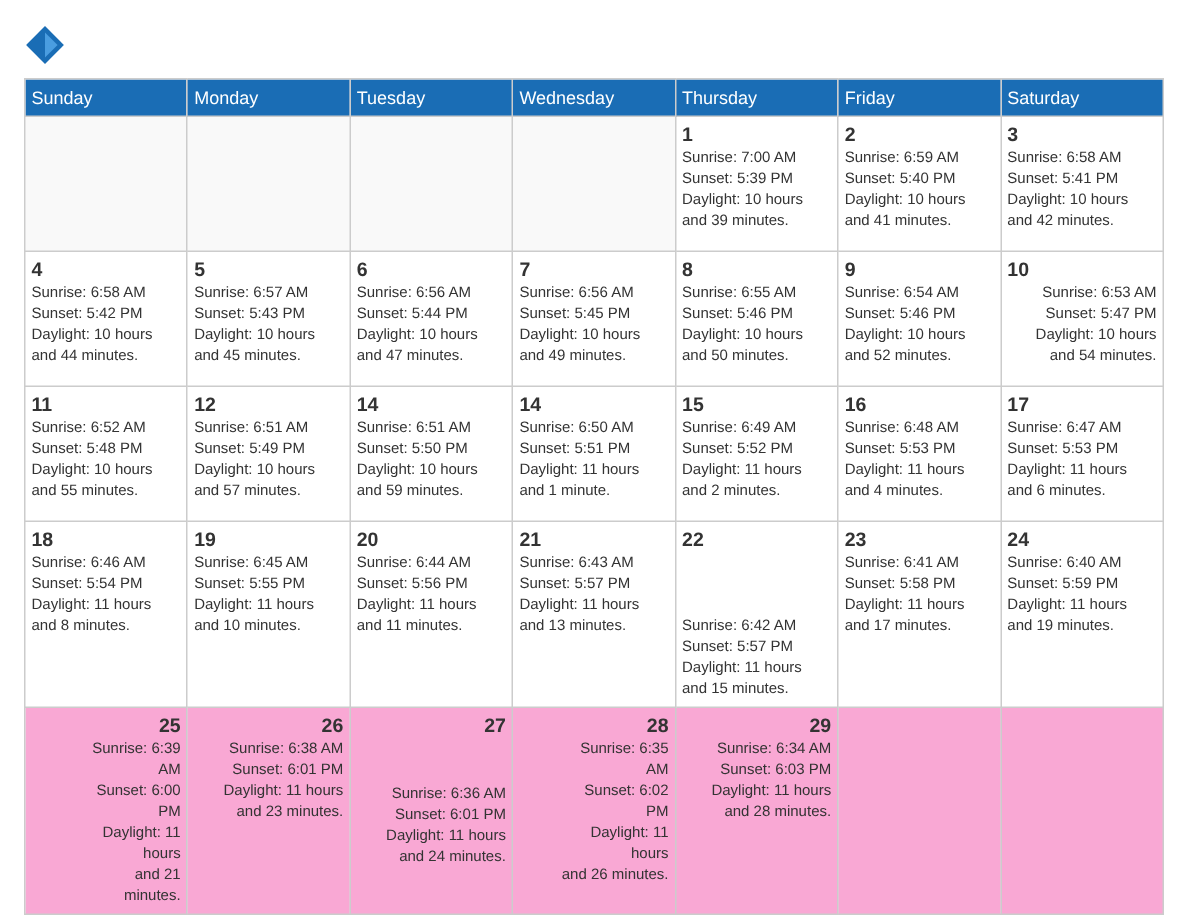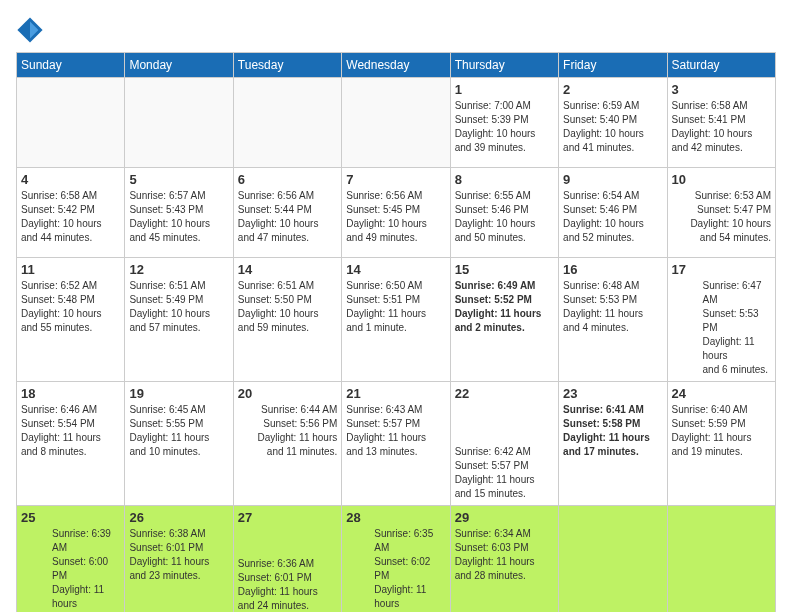--- a/index.html
+++ b/index.html
@@ -61,21 +61,22 @@
     tbody tr td {
       border: 1px solid #ccc;
       vertical-align: top;
       padding: 4px 4px;
       height: 90px;
       font-size: 10.5px;
       color: #333;
       background: #fff;
     }
     tbody tr:last-child td {
-      background: #bef264;
+      background: #f9a8d4;
+      text-align: right;
     }
     .day-num {
       font-size: 13px;
       font-weight: bold;
       display: block;
       margin-bottom: 2px;
     }
     .day-info {
       font-size: 10px;
       line-height: 1.4;
@@ -220,35 +221,35 @@
         </td>
         <td>
           <span class="day-num">14</span>
           <div class="day-info" style="white-space: pre-line;">Sunrise: 6:50 AM
 Sunset: 5:51 PM
 Daylight: 11 hours
 and 1 minute.</div>
         </td>
         <td>
           <span class="day-num">15</span>
-          <div class="day-info" style="white-space: pre-line; font-weight: bold;">Sunrise: 6:49 AM
+          <div class="day-info" style="white-space: pre-line;">Sunrise: 6:49 AM
 Sunset: 5:52 PM
 Daylight: 11 hours
 and 2 minutes.</div>
         </td>
         <td>
           <span class="day-num">16</span>
           <div class="day-info" style="white-space: pre-line;">Sunrise: 6:48 AM
 Sunset: 5:53 PM
 Daylight: 11 hours
 and 4 minutes.</div>
         </td>
         <td>
           <span class="day-num">17</span>
-          <div class="day-info" style="white-space: pre-line; margin-left: 31px;">Sunrise: 6:47 AM
+          <div class="day-info" style="white-space: pre-line;">Sunrise: 6:47 AM
 Sunset: 5:53 PM
 Daylight: 11 hours
 and 6 minutes.</div>
         </td>
       </tr>
       <tr>
         <td>
           <span class="day-num">18</span>
           <div class="day-info" style="white-space: pre-line;">Sunrise: 6:46 AM
 Sunset: 5:54 PM
@@ -257,42 +258,42 @@
         </td>
         <td>
           <span class="day-num">19</span>
           <div class="day-info" style="white-space: pre-line;">Sunrise: 6:45 AM
 Sunset: 5:55 PM
 Daylight: 11 hours
 and 10 minutes.</div>
         </td>
         <td>
           <span class="day-num">20</span>
-          <div class="day-info" style="white-space: pre-line; text-align: right;">Sunrise: 6:44 AM
+          <div class="day-info" style="white-space: pre-line;">Sunrise: 6:44 AM
 Sunset: 5:56 PM
 Daylight: 11 hours
 and 11 minutes.</div>
         </td>
         <td>
           <span class="day-num">21</span>
           <div class="day-info" style="white-space: pre-line;">Sunrise: 6:43 AM
 Sunset: 5:57 PM
 Daylight: 11 hours
 and 13 minutes.</div>
         </td>
         <td>
           <span class="day-num">22</span>
           <div class="day-info" style="white-space: pre-line; margin-top: 44px;">Sunrise: 6:42 AM
 Sunset: 5:57 PM
 Daylight: 11 hours
 and 15 minutes.</div>
         </td>
         <td>
           <span class="day-num">23</span>
-          <div class="day-info" style="white-space: pre-line; font-weight: bold;">Sunrise: 6:41 AM
+          <div class="day-info" style="white-space: pre-line;">Sunrise: 6:41 AM
 Sunset: 5:58 PM
 Daylight: 11 hours
 and 17 minutes.</div>
         </td>
         <td>
           <span class="day-num">24</span>
           <div class="day-info" style="white-space: pre-line;">Sunrise: 6:40 AM
 Sunset: 5:59 PM
 Daylight: 11 hours
 and 19 minutes.</div>

